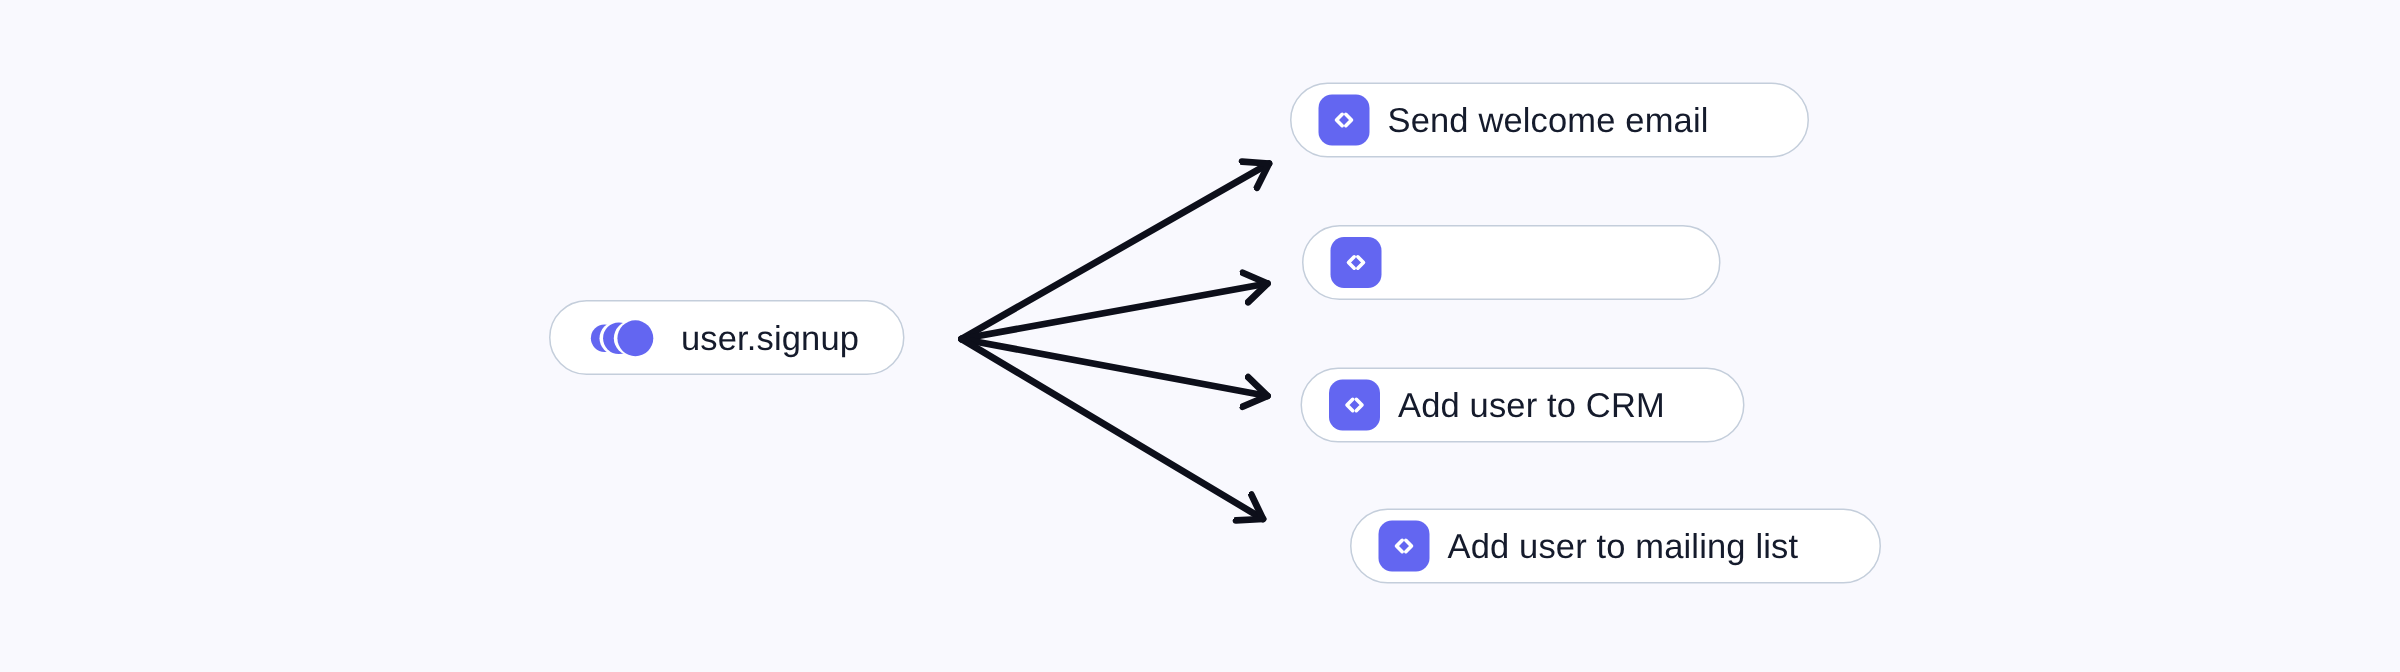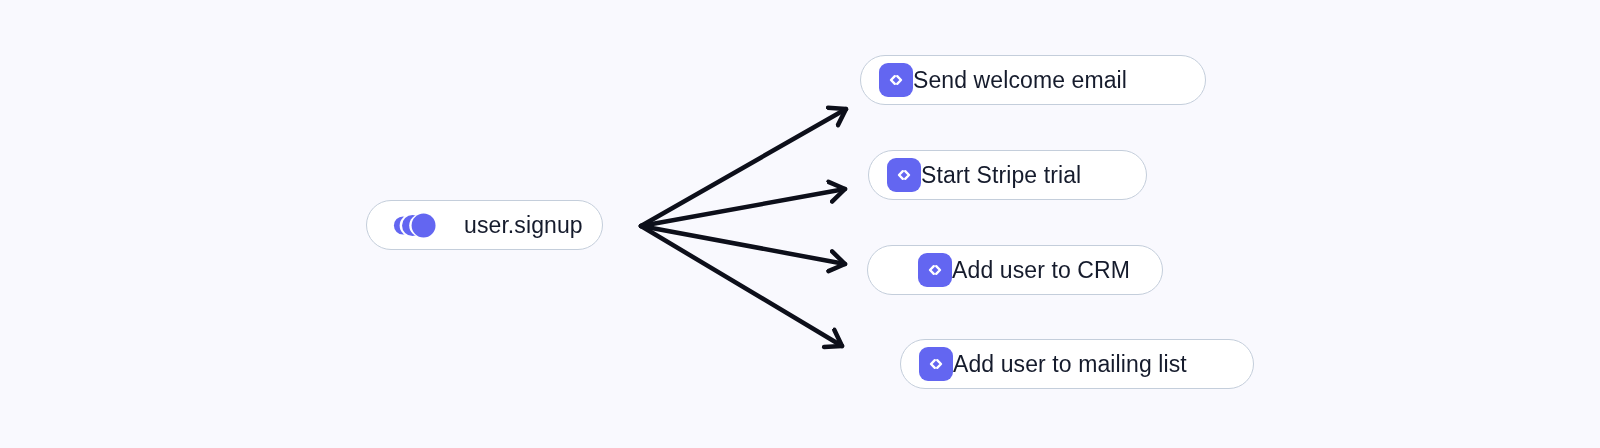--- a/index.html
+++ b/index.html
@@ -42,28 +42,29 @@
     font-size: 23px;
     font-weight: 500;
     color: var(--text);
     letter-spacing: 0.1px;
   }
   .event-node {
     left: 366px;
     top: 200px;
     width: 237px;
     padding-left: 25px;
-    gap: 28px;
+    gap: 18px;
   }
   .fn-node {
     padding-left: 18px;
+    gap: 12px;
   }
   .fn-node-0 { left: 860px; top: 55px;  width: 346px; }
   .fn-node-1 { left: 868px; top: 150px; width: 279px; }
-  .fn-node-2 { left: 867px; top: 245px; width: 296px; justify-content: center; }
+  .fn-node-2 { left: 867px; top: 245px; width: 296px; }
   .fn-node-3 { left: 900px; top: 339px; width: 354px; }
   .code-badge {
     flex: 0 0 auto;
     width: 34px;
     height: 34px;
     border-radius: 9px;
     background: var(--accent);
     display: flex;
     align-items: center;
     justify-content: center;
@@ -112,21 +113,20 @@
     <span class="node-label">Send welcome email</span>
   </div>
 
   <div class="node fn-node fn-node-1">
     <span class="code-badge">
       <svg width="24" height="24" viewBox="0 0 24 24" fill="none" style="stroke:#ffffff;" stroke-width="2.4" stroke-linecap="round" stroke-linejoin="round">
         <path d="M10.8 8.2 L7 12 L10.8 15.8"></path>
         <path d="M13.2 8.2 L17 12 L13.2 15.8"></path>
       </svg>
     </span>
-    <span class="node-label">Start Stripe trial</span>
   </div>
 
   <div class="node fn-node fn-node-2">
     <span class="code-badge">
       <svg width="24" height="24" viewBox="0 0 24 24" fill="none" style="stroke:#ffffff;" stroke-width="2.4" stroke-linecap="round" stroke-linejoin="round">
         <path d="M10.8 8.2 L7 12 L10.8 15.8"></path>
         <path d="M13.2 8.2 L17 12 L13.2 15.8"></path>
       </svg>
     </span>
     <span class="node-label">Add user to CRM</span>

